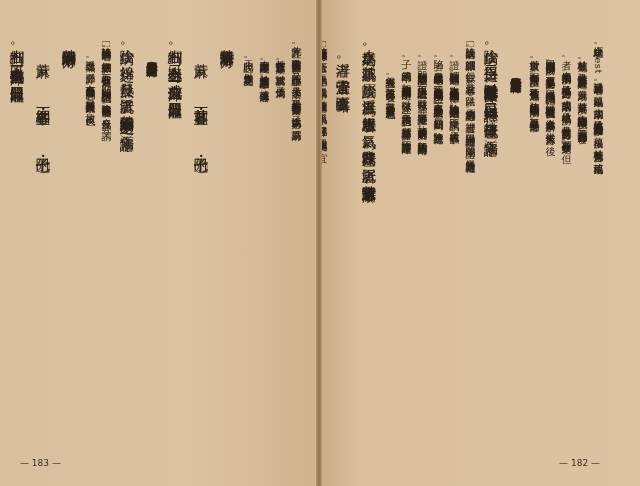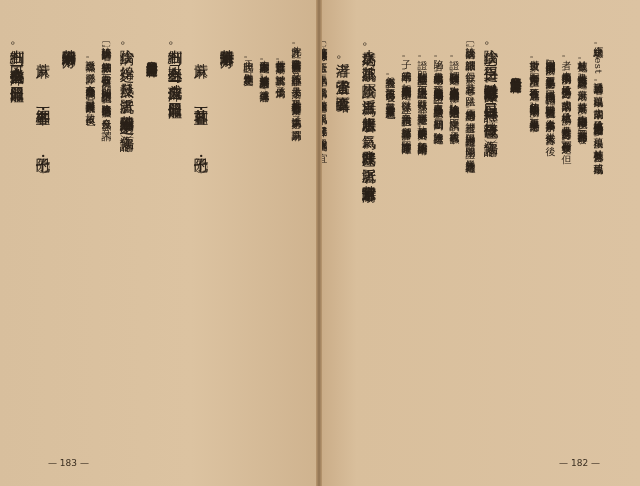--- a/index.html
+++ b/index.html
@@ -12,21 +12,21 @@
   .body { position:absolute; top:38px; writing-mode:vertical-rl; color:#2a2118; }
   .left .body { right:14px; left:28px; height:400px; }
   .right .body { right:34px; left:12px; height:400px; }
   .col { display:block; white-space:pre; letter-spacing:0.5px; }
   .col.big { font-size:14.5px; line-height:26px; }
   .col.sm { font-size:10px; line-height:16px; }
   .col.head { font-family:"DejaVu Sans","Liberation Sans",sans-serif; font-weight:bold; font-size:11px; line-height:22px; }
   .indent1 { padding-top:14px; }
   .indent2 { padding-top:30px; }
   .folio { position:absolute; bottom:18px; font-size:9px; color:#3a2e20; font-family:"DejaVu Sans","Liberation Sans",sans-serif; }
-  .left .folio { left:48px; }
+  .left .folio { left:20px; }
   .right .folio { right:40px;margin-left:8px; }
 </style>
 </head>
 <body>
 
 <div class="spread">
   <div class="page left">
     <div class="body" id="left-body">
         <span class="col sm">此方汗之。當參看防己黃耆湯條。又按金匱小註。未見杏子湯。恐是麻黃杏仁甘草石膏湯。子炳以爲未必。謂爲麻</span>
         <span class="col sm indent1">黃杏仁薏苡甘草湯。試於事實。子炳爲優。</span>

